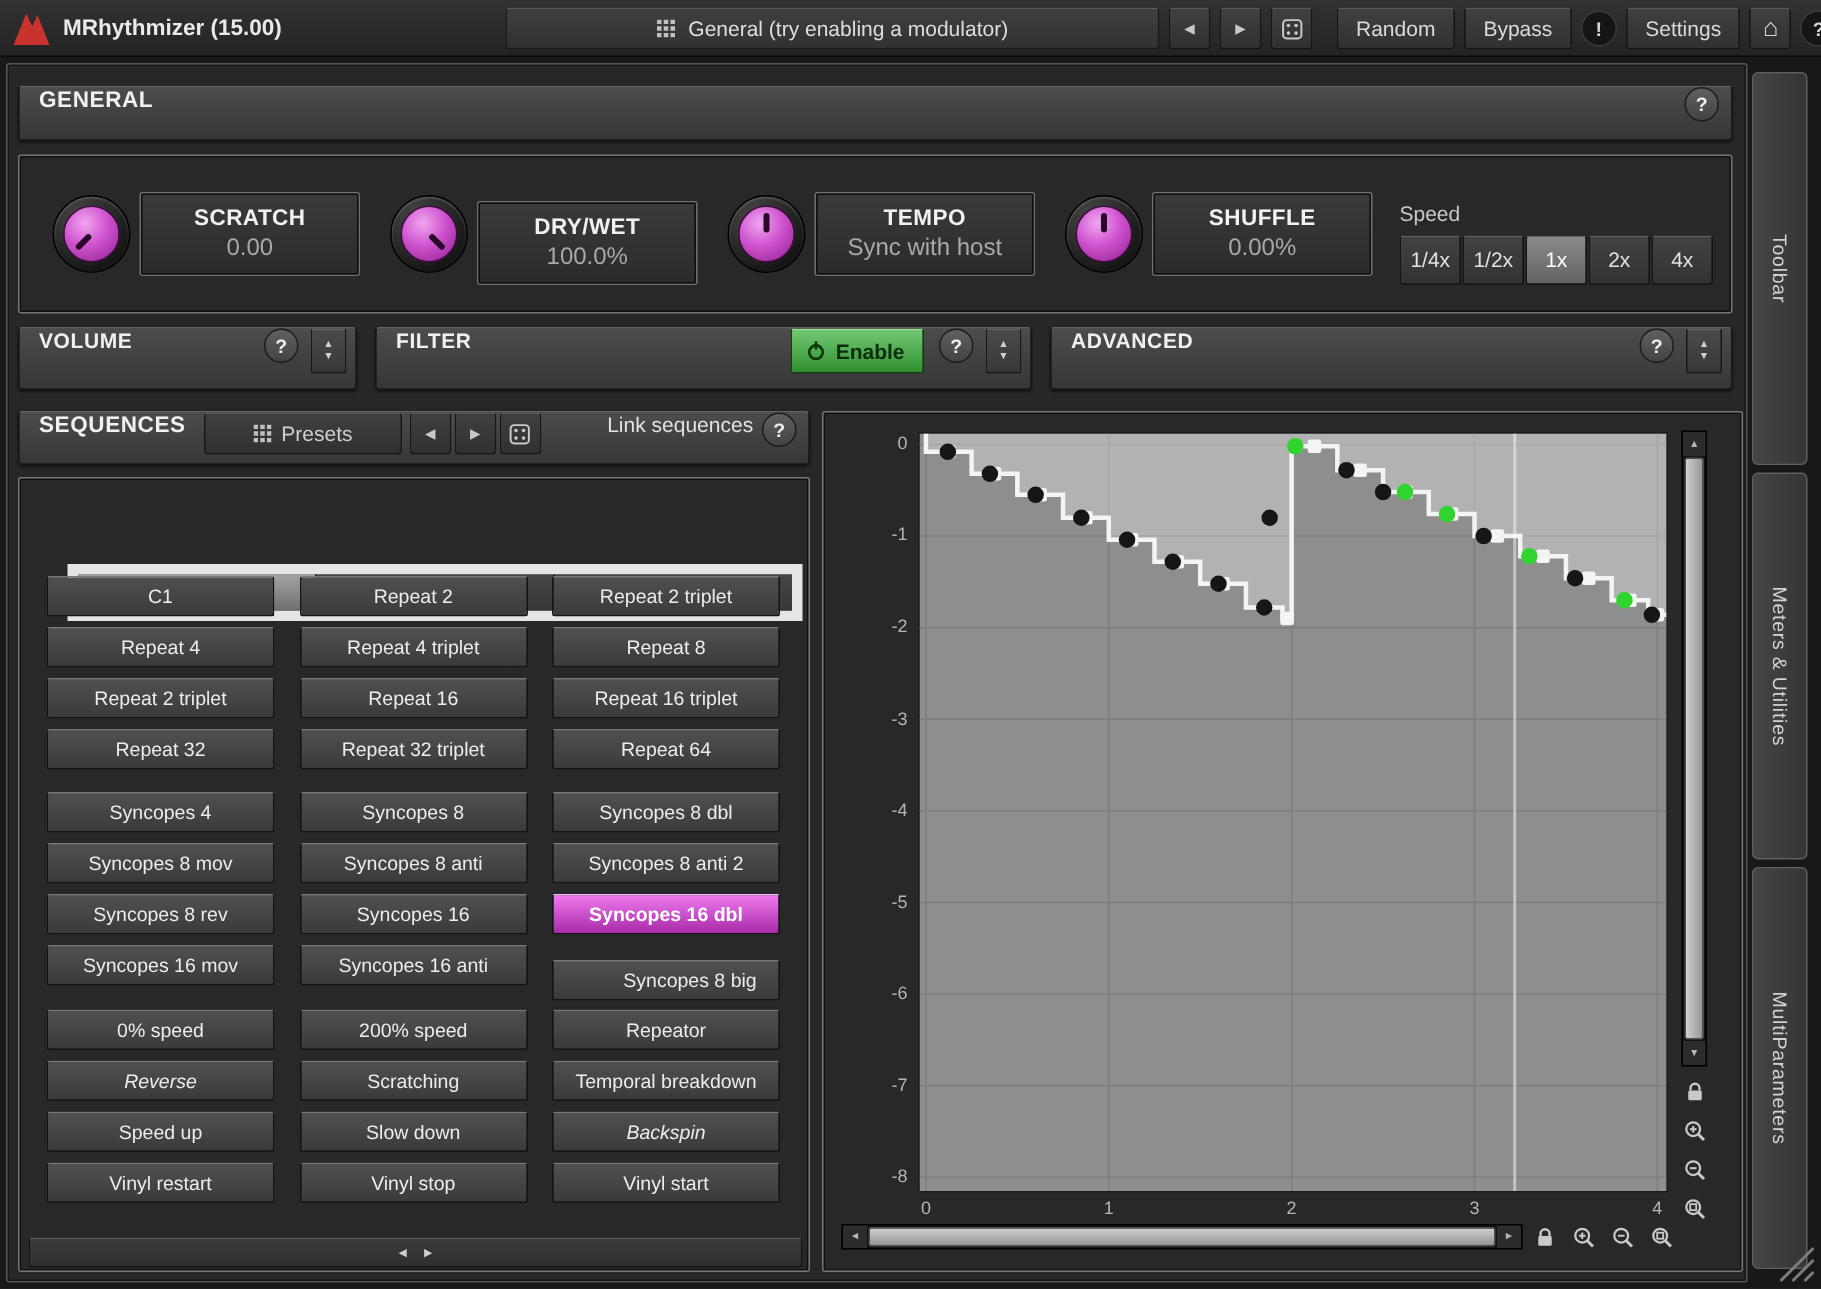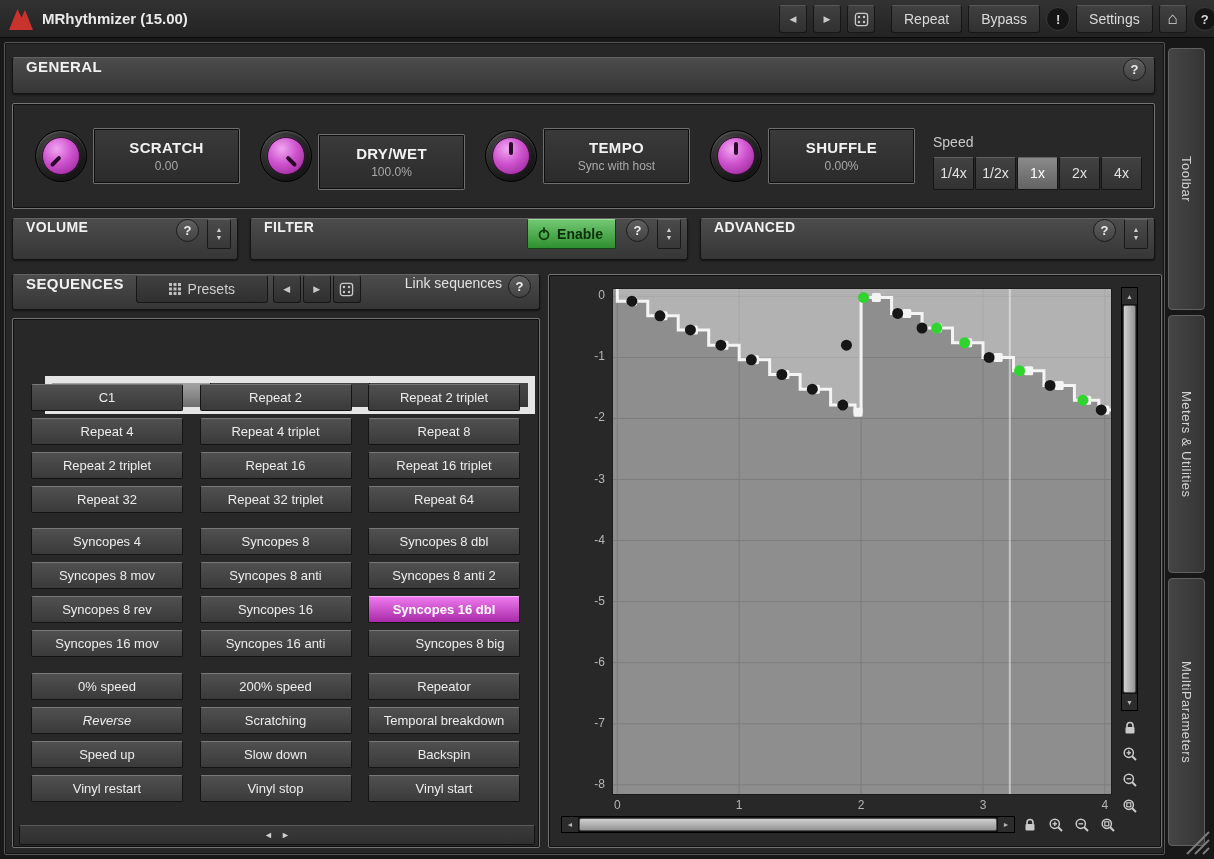--- a/index.html
+++ b/index.html
@@ -51,21 +51,21 @@
     background:radial-gradient(circle at 35% 30%, #4a4a4a, #161616 72%);
     border:1px solid #000; box-shadow:inset 0 1px 2px rgba(255,255,255,0.22); }
   .knob-inner { position:absolute; left:6px; top:6px; width:38px; height:38px; border-radius:50%;
     background:radial-gradient(circle at 38% 30%, #f0a6f0, #cf53cf 45%, #8d1f8d 100%); border:1px solid #3c0e3c; }
   .knob-pointer { position:absolute; left:50%; top:50%; width:4px; height:30px; margin-left:-2px; margin-top:-15px; }
   .knob-pointer::after { content:""; position:absolute; left:0; top:1px; width:4px; height:13px; background:#2a082a; border-radius:2px; }
   .vbox { position:absolute; width:145px; height:54px; background:linear-gradient(#3a3a3a,#2b2b2b);
     border:1px solid #0e0e0e; box-shadow:0 0 0 1px #6f6f6f; border-radius:1px;
     display:flex; flex-direction:column; align-items:center; justify-content:center; gap:3px; }
   .vbox-label { font-size:15px; font-weight:bold; color:#f1f1f1; letter-spacing:0.3px; }
-  .vbox-value { font-size:12px; color:#a9a9a9; }
+  .vbox-value { font-size:16px; color:#a9a9a9; }
   .speed-label { position:absolute; font-size:14px; color:#c8c8c8; }
   .speed-row { position:absolute; display:flex; gap:1px; }
   .speed-btn { width:41px; height:33px; line-height:31px; text-align:center; font-size:14px; color:#e2e2e2;
     background:linear-gradient(#424242,#323232); border:1px solid #141414; border-top-color:#616161; border-radius:2px; }
   .speed-btn.sel { background:linear-gradient(#8a8a8a,#636363); color:#fff; }
 
   
   .enable-btn { margin-left:auto; height:30px; padding:0 12px 0 9px; background:linear-gradient(#72c872,#2f8f2f);
     border:1px solid #123f12; border-top-color:#9adf9a; border-radius:2px;
     display:flex; align-items:center; gap:6px; color:#0b2d0b; font-weight:bold; font-size:14px; }
@@ -110,37 +110,53 @@
   .resize-grip { position:absolute; left:1186px; top:831px; }
 </style>
 </head>
 <body>
 
 <div class="titlebar">
   <svg class="logo" width="26" height="24" viewBox="0 0 26 24">
     <polygon points="1,23 9.5,2 13.5,10.5 17,3 25,23" fill="#c9332e"></polygon>
   </svg>
   <div class="tb-title">MRhythmizer (15.00)</div>
+  <div class="preset-box">
+    <svg width="12" height="12" viewBox="0 0 12 12">
+        <g fill="#c0c0c0">
+          <rect x="0" y="0" width="3" height="3"></rect>
+          <rect x="4.5" y="0" width="3" height="3"></rect>
+          <rect x="9" y="0" width="3" height="3"></rect>
+          <rect x="0" y="4.5" width="3" height="3"></rect>
+          <rect x="4.5" y="4.5" width="3" height="3"></rect>
+          <rect x="9" y="4.5" width="3" height="3"></rect>
+          <rect x="0" y="9" width="3" height="3"></rect>
+          <rect x="4.5" y="9" width="3" height="3"></rect>
+          <rect x="9" y="9" width="3" height="3"></rect>
+        </g>
+      </svg>
+    <span>General (try enabling a modulator)</span>
+  </div>
   <div class="tb-right">
     <div class="tb-btn sq">
         <span class="arrow-glyph">◀</span>
       </div>
     <div class="tb-btn sq">
         <span class="arrow-glyph">▶</span>
       </div>
     <div class="tb-btn sq spacer-r">
       <svg width="15" height="15" viewBox="0 0 16 16">
           <rect x="1.5" y="1.5" width="13" height="13" rx="2.5" fill="none" stroke="#c9c9c9" stroke-width="1.4"></rect>
           <circle cx="5.3" cy="5.3" r="1.3" fill="#c9c9c9"></circle>
           <circle cx="10.7" cy="5.3" r="1.3" fill="#c9c9c9"></circle>
           <circle cx="5.3" cy="10.7" r="1.3" fill="#c9c9c9"></circle>
           <circle cx="10.7" cy="10.7" r="1.3" fill="#c9c9c9"></circle>
         </svg>
     </div>
-    <div class="tb-btn">Repeat</div>
+    <div class="tb-btn">Random</div>
     <div class="tb-btn">Bypass</div>
     <div class="tb-circle">!</div>
     <div class="tb-btn">Settings</div>
     <div class="tb-btn sq">
         <span class="home-glyph">⌂</span>
       </div>
     <div class="tb-circle">?</div>
   </div>
 </div>
 
@@ -286,30 +302,30 @@
       <div class="seq-btn" style="left: 168.5px; top: 144px;">Syncopes 8</div>
       <div class="seq-btn" style="left: 337px; top: 144px;">Syncopes 8 dbl</div>
       <div class="seq-btn" style="left: 0px; top: 178px;">Syncopes 8 mov</div>
       <div class="seq-btn" style="left: 168.5px; top: 178px;">Syncopes 8 anti</div>
       <div class="seq-btn" style="left: 337px; top: 178px;">Syncopes 8 anti 2</div>
       <div class="seq-btn" style="left: 0px; top: 212px;">Syncopes 8 rev</div>
       <div class="seq-btn" style="left: 168.5px; top: 212px;">Syncopes 16</div>
       <div class="seq-btn sel" style="left: 337px; top: 212px;">Syncopes 16 dbl</div>
       <div class="seq-btn" style="left: 0px; top: 246px;">Syncopes 16 mov</div>
       <div class="seq-btn" style="left: 168.5px; top: 246px;">Syncopes 16 anti</div>
-      <div class="seq-btn" style="left: 337px; top: 246px; padding-left: 32px;">Syncopes 8 big</div>
+      <div class="seq-btn" style="left: 337px; top: 256px; padding-left: 32px;">Syncopes 8 big</div>
       <div class="seq-btn" style="left: 0px; top: 289px;">0% speed</div>
       <div class="seq-btn" style="left: 168.5px; top: 289px;">200% speed</div>
       <div class="seq-btn" style="left: 337px; top: 289px;">Repeator</div>
       <div class="seq-btn" style="left: 0px; top: 323px; font-style: italic;">Reverse</div>
       <div class="seq-btn" style="left: 168.5px; top: 323px;">Scratching</div>
       <div class="seq-btn" style="left: 337px; top: 323px;">Temporal breakdown</div>
       <div class="seq-btn" style="left: 0px; top: 357px;">Speed up</div>
       <div class="seq-btn" style="left: 168.5px; top: 357px;">Slow down</div>
-      <div class="seq-btn" style="left: 337px; top: 357px;">Backspin</div>
+      <div class="seq-btn" style="left: 337px; top: 357px; font-style: italic;">Backspin</div>
       <div class="seq-btn" style="left: 0px; top: 391px;">Vinyl restart</div>
       <div class="seq-btn" style="left: 168.5px; top: 391px;">Vinyl stop</div>
       <div class="seq-btn" style="left: 337px; top: 391px;">Vinyl start</div>
     </div>
   <div class="seq-hbar">
     <span>◄</span>
     <span>►</span>
   </div>
 </div>
 

